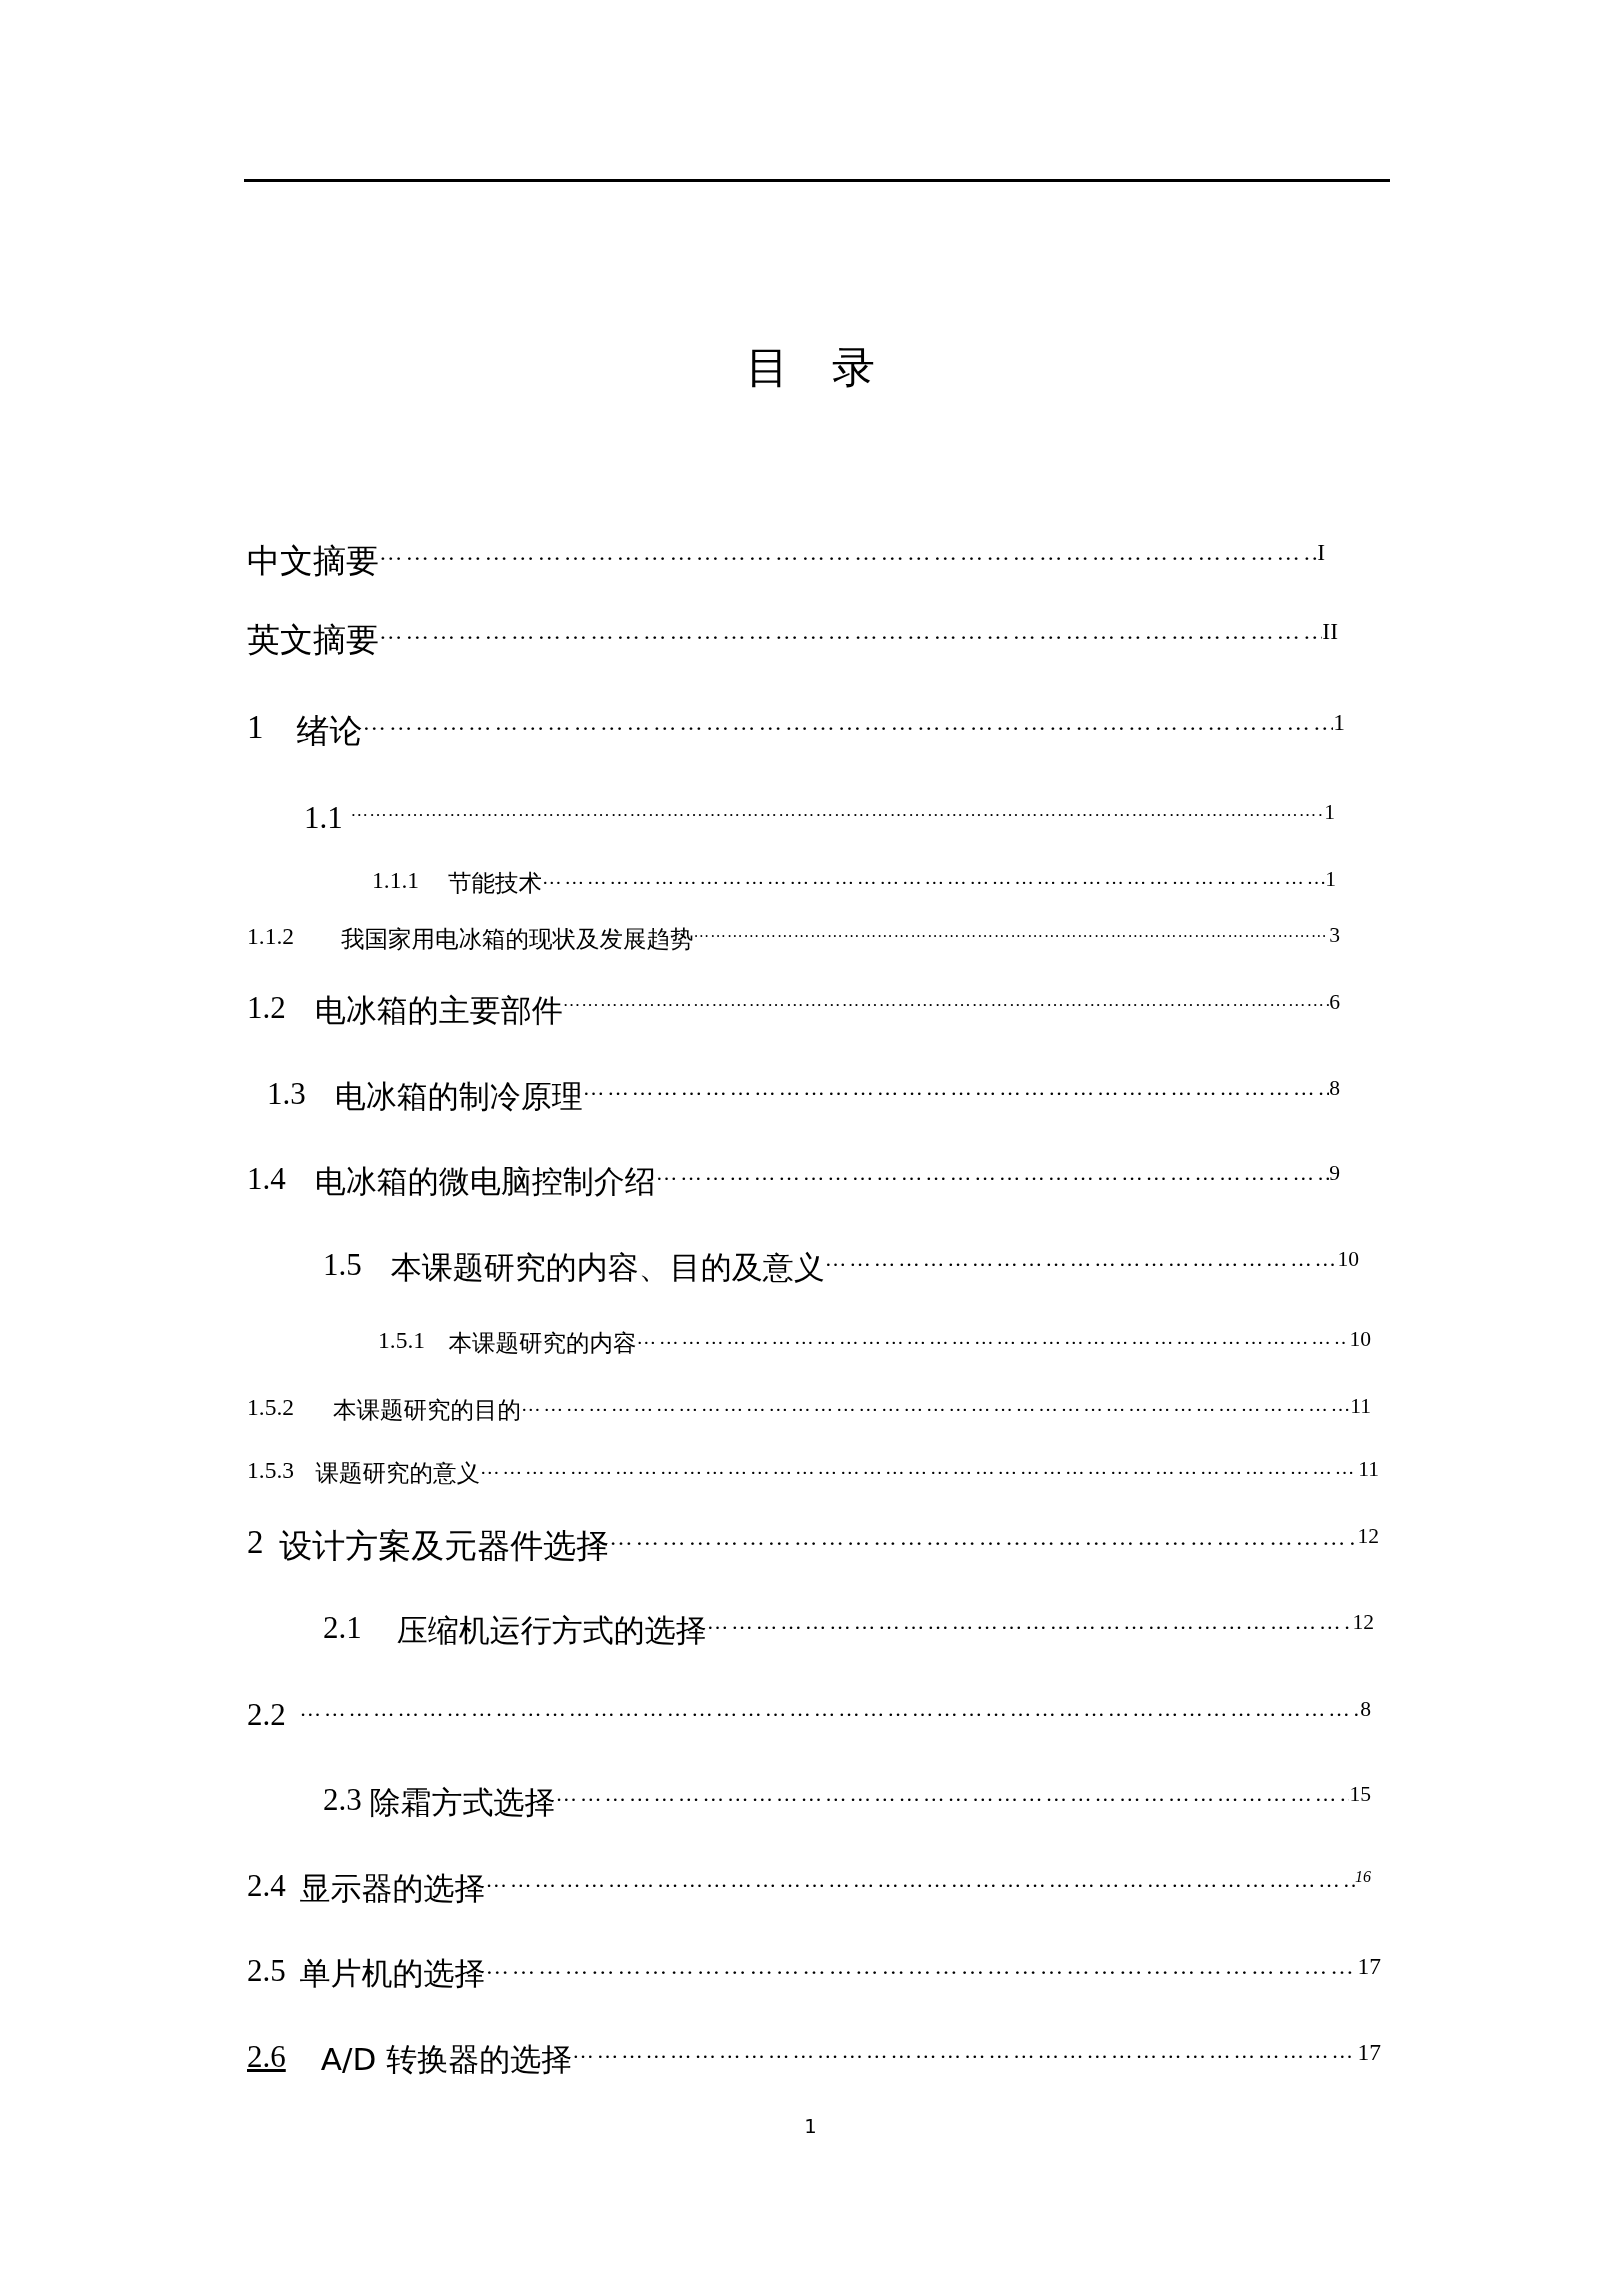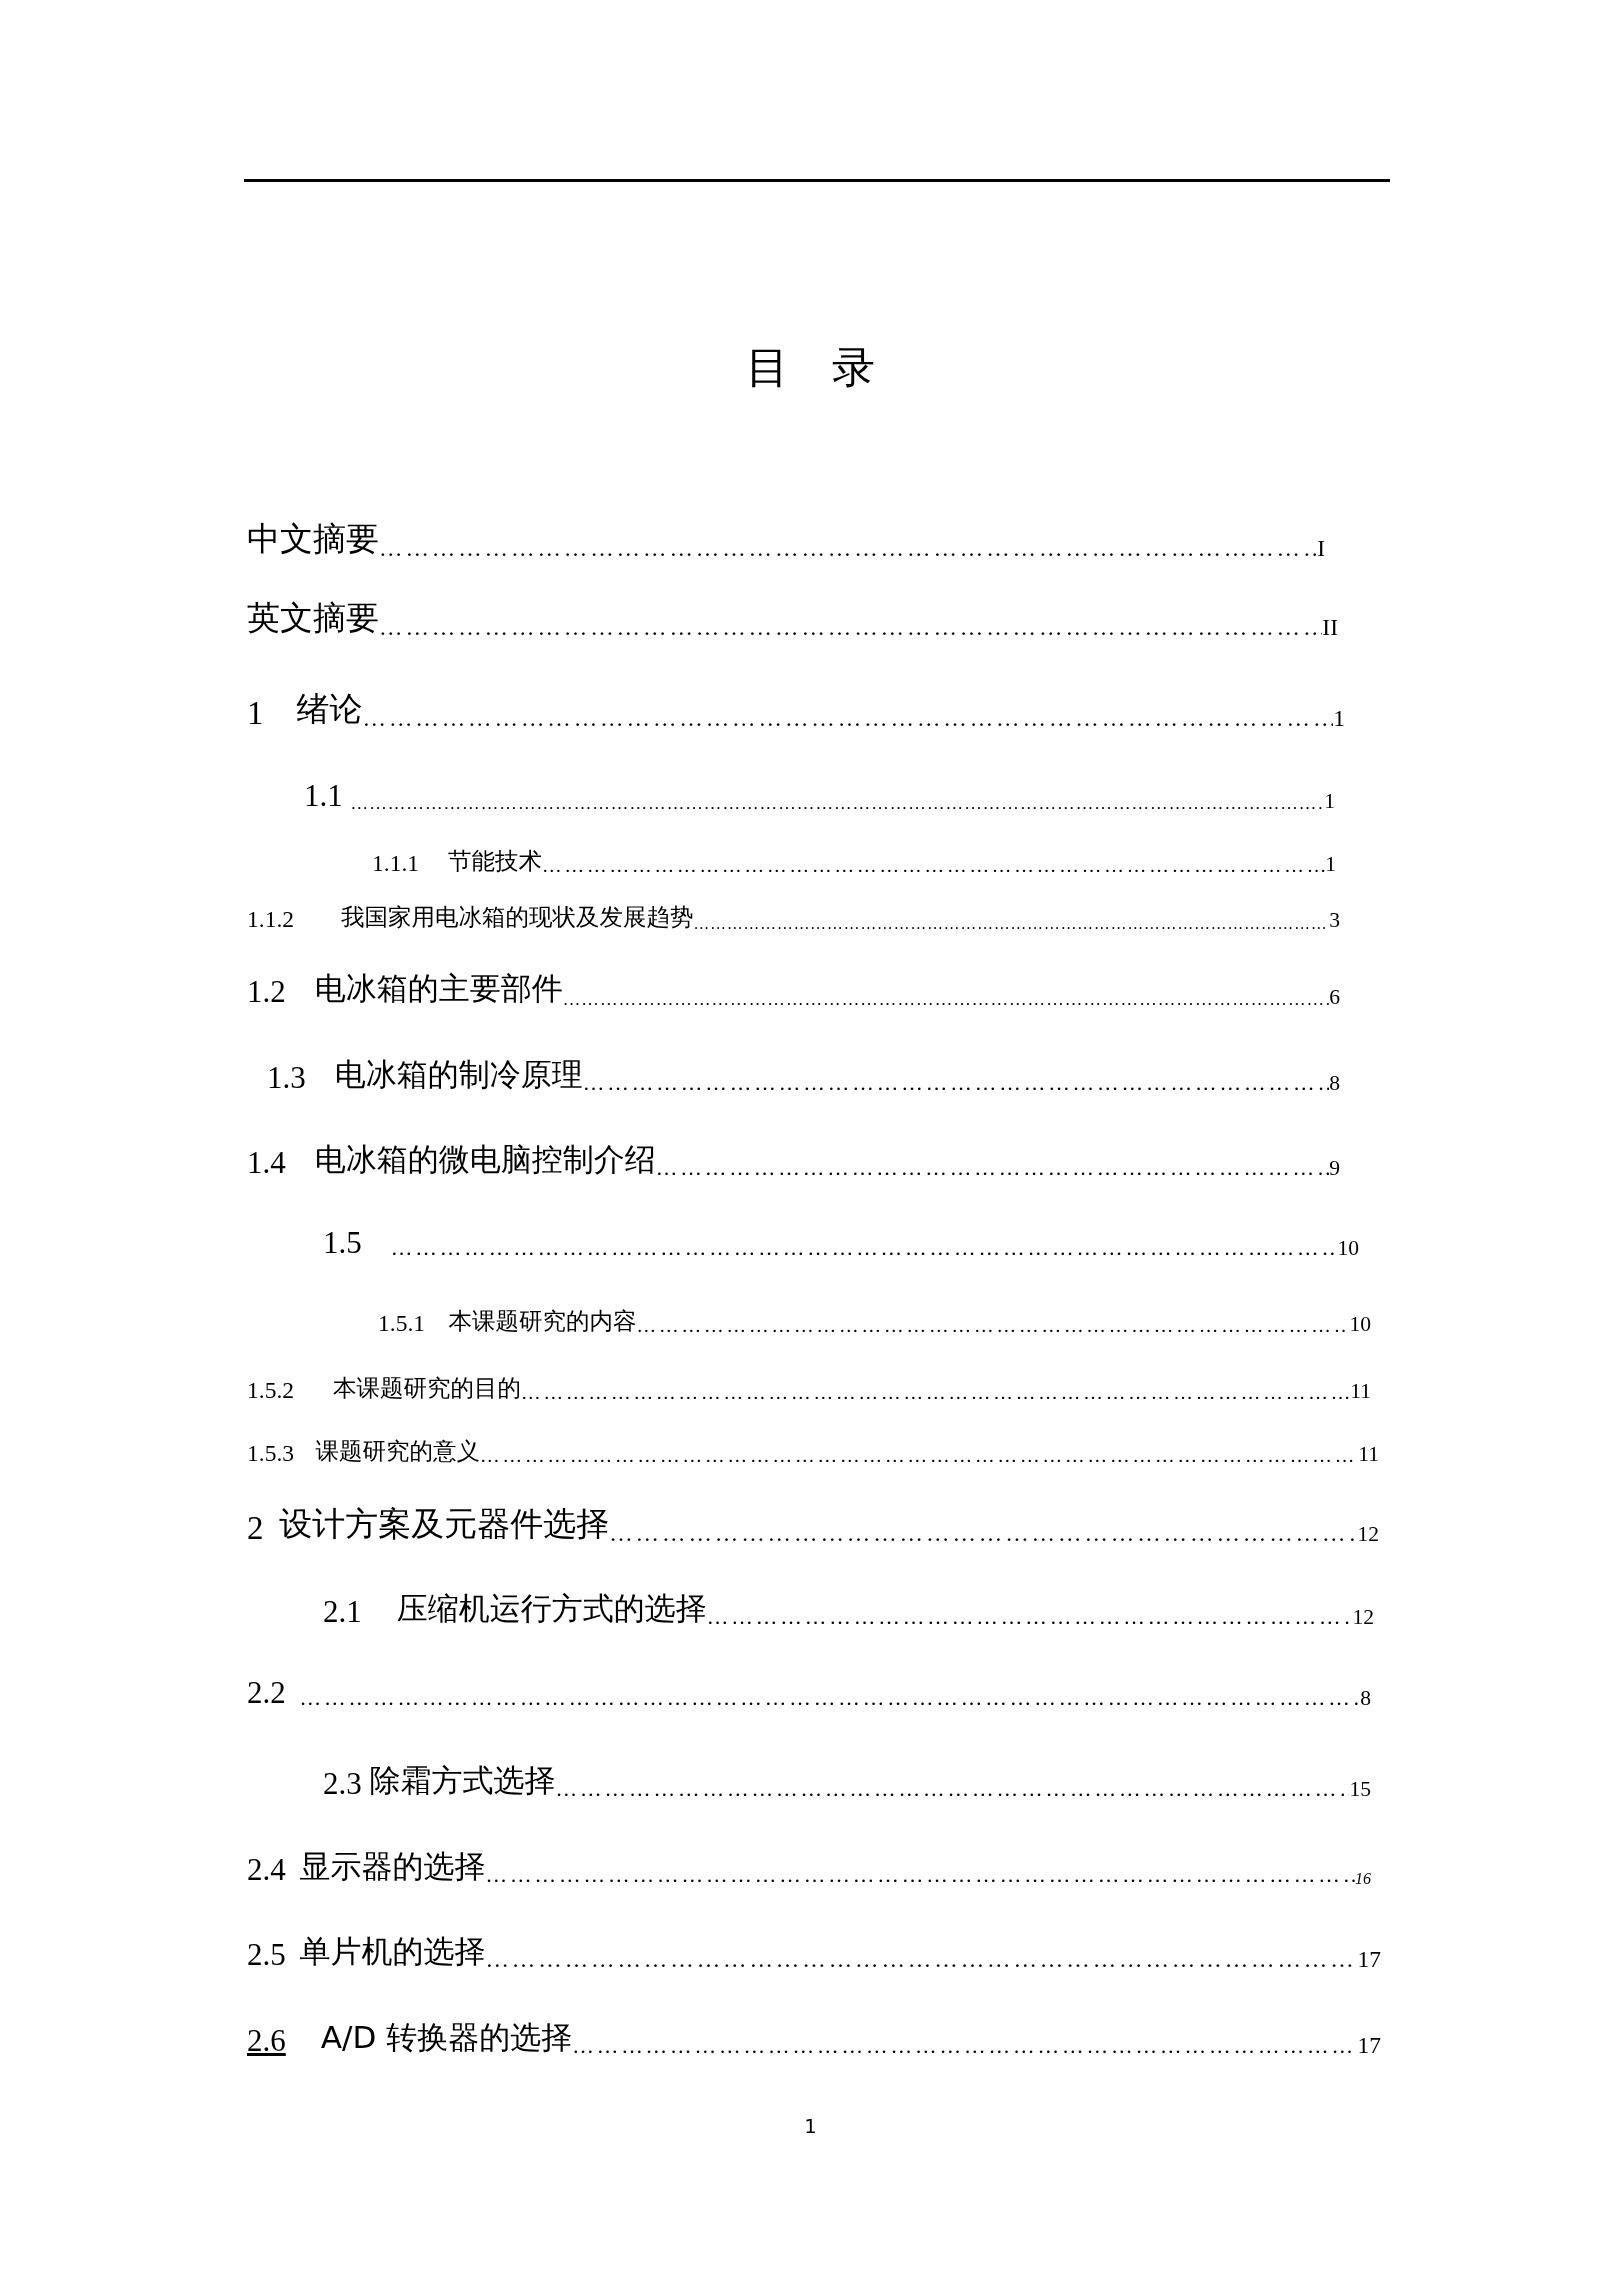--- a/index.html
+++ b/index.html
@@ -1,21 +1,21 @@
 <!DOCTYPE html>
 <html><head>
 <meta charset="utf-8">
 <style>
   html, body { margin: 0; padding: 0; background: #ffffff; }
   body { width: 1621px; height: 2293px; position: relative; overflow: hidden;
          font-family: "DejaVu Sans", "Liberation Sans", sans-serif; color: #000; }
   .rule { position: absolute; left: 244px; top: 179px; width: 1146px; height: 2.9px; background: #000; }
   .title { position: absolute; left: 0; width: 1621px; top: 338px; text-align: center;
            font-size: 43px; letter-spacing: 43px; line-height: 59px; padding-left: 43px; box-sizing: border-box; }
-  .toc-row { position: absolute; display: flex; align-items: flex-end; white-space: nowrap; }
+  .toc-row { position: absolute; display: flex; align-items: flex-start; white-space: nowrap; margin-top: 22px; }
   .toc-row .num { font-family: "Liberation Serif", "DejaVu Serif", serif; }
   .toc-row .label { }
   .toc-row .leader { flex: 1; overflow: hidden; font-family: "Liberation Serif", serif; letter-spacing: 2.9px; color: #000; }
   .toc-row .page { font-family: "Liberation Serif", "DejaVu Serif", serif; }
   .footer-page { position: absolute; top: 2115px; left: 0; width: 1621px; text-align: center;
                  font-family: "DejaVu Sans", sans-serif; font-size: 19.6px; }
 </style>
 </head>
 <body>
 
@@ -78,20 +78,21 @@
 
 <div class="toc-row" style="left:247px; top:1139px; width:1093px; font-size:31px;">
   <span class="num" style="margin-right:29px;">1.4</span>
   <span class="label">电冰箱的微电脑控制介绍</span>
   <span class="leader" style="font-size:21.6px;">………………………………………………………………………………………………………………………………………………………………………………………………………………………………</span>
   <span class="page" style="font-size:21.6px;">9</span>
 </div>
 
 <div class="toc-row" style="left:323px; top:1225px; width:1036px; font-size:31px;">
   <span class="num" style="margin-right:29px;">1.5</span>
+  <span class="label">本课题研究的内容、目的及意义</span>
   <span class="leader" style="font-size:21.6px;">………………………………………………………………………………………………………………………………………………………………………………………………………………………………</span>
   <span class="page" style="font-size:21.6px;">10</span>
 </div>
 
 <div class="toc-row" style="left:378px; top:1305px; width:993px; font-size:23.5px;">
   <span class="num" style="margin-right:23.5px;">1.5.1</span>
   <span class="label">本课题研究的内容</span>
   <span class="leader" style="font-size:19.6px;">………………………………………………………………………………………………………………………………………………………………………………………………………………………………</span>
   <span class="page" style="font-size:21.6px;">10</span>
 </div>

